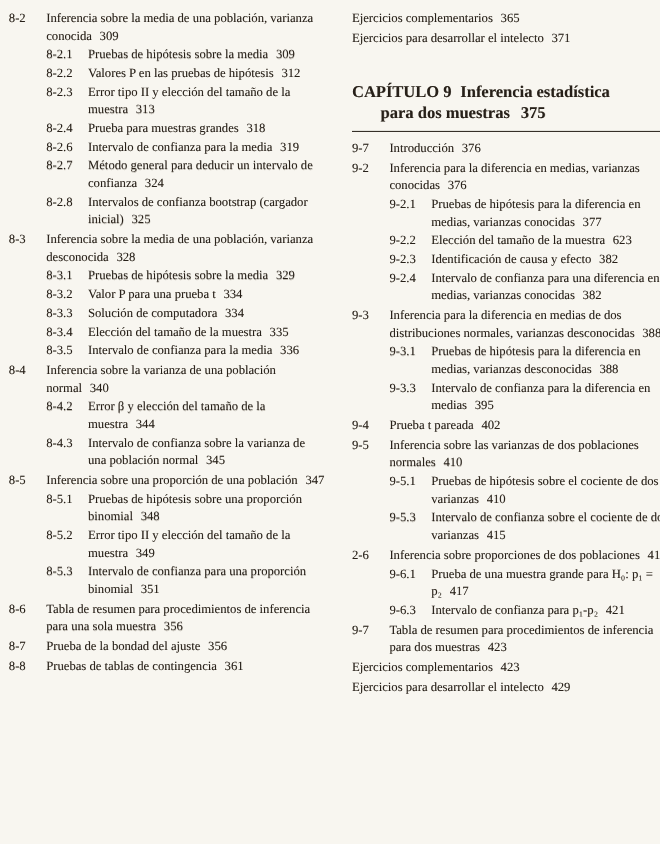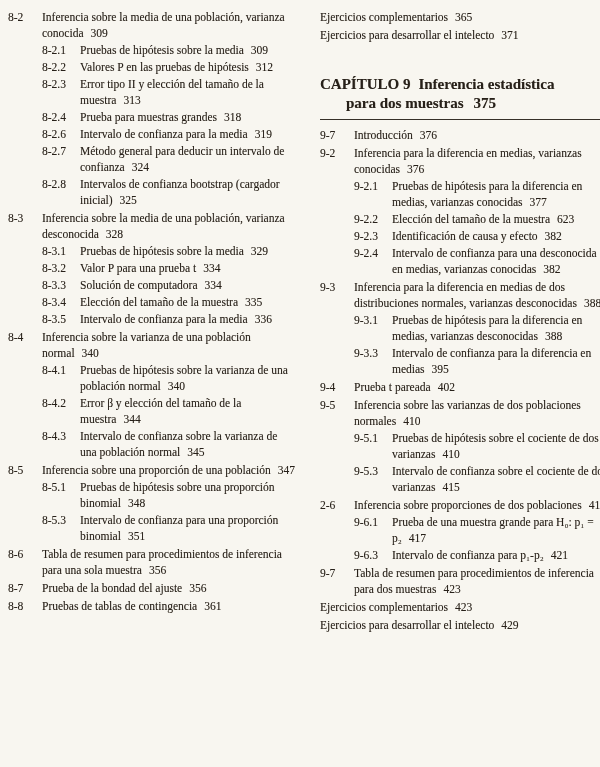--- a/index.html
+++ b/index.html
@@ -62,43 +62,43 @@
       <div class="row subsection"><span class="num">8-2.6</span><span class="title">Intervalo de confianza para la media</span><span class="pg">319</span></div>
       <div class="row subsection"><span class="num">8-2.7</span><span class="title">Método general para deducir un intervalo de confianza</span><span class="pg">324</span></div>
       <div class="row subsection"><span class="num">8-2.8</span><span class="title">Intervalos de confianza bootstrap (cargador inicial)</span><span class="pg">325</span></div>
       <div class="row section"><span class="num">8-3</span><span class="title">Inferencia sobre la media de una población, varianza desconocida</span><span class="pg">328</span></div>
       <div class="row subsection"><span class="num">8-3.1</span><span class="title">Pruebas de hipótesis sobre la media</span><span class="pg">329</span></div>
       <div class="row subsection"><span class="num">8-3.2</span><span class="title">Valor P para una prueba t</span><span class="pg">334</span></div>
       <div class="row subsection"><span class="num">8-3.3</span><span class="title">Solución de computadora</span><span class="pg">334</span></div>
       <div class="row subsection"><span class="num">8-3.4</span><span class="title">Elección del tamaño de la muestra</span><span class="pg">335</span></div>
       <div class="row subsection"><span class="num">8-3.5</span><span class="title">Intervalo de confianza para la media</span><span class="pg">336</span></div>
       <div class="row section"><span class="num">8-4</span><span class="title">Inferencia sobre la varianza de una población normal</span><span class="pg">340</span></div>
-      <div class="row subsection"><span class="num">8-4.1</span><span class="title">Pruebas de hipótesis sobre la varianza de una población normal</span><span class="pg">340</span></div>
       <div class="row subsection"><span class="num">8-4.2</span><span class="title">Error β y elección del tamaño de la muestra</span><span class="pg">344</span></div>
       <div class="row subsection"><span class="num">8-4.3</span><span class="title">Intervalo de confianza sobre la varianza de una población normal</span><span class="pg">345</span></div>
       <div class="row section"><span class="num">8-5</span><span class="title">Inferencia sobre una proporción de una población</span><span class="pg">347</span></div>
       <div class="row subsection"><span class="num">8-5.1</span><span class="title">Pruebas de hipótesis sobre una proporción binomial</span><span class="pg">348</span></div>
+      <div class="row subsection"><span class="num">8-5.2</span><span class="title">Error tipo II y elección del tamaño de la muestra</span><span class="pg">349</span></div>
       <div class="row subsection"><span class="num">8-5.3</span><span class="title">Intervalo de confianza para una proporción binomial</span><span class="pg">351</span></div>
       <div class="row section"><span class="num">8-6</span><span class="title">Tabla de resumen para procedimientos de inferencia para una sola muestra</span><span class="pg">356</span></div>
       <div class="row section"><span class="num">8-7</span><span class="title">Prueba de la bondad del ajuste</span><span class="pg">356</span></div>
       <div class="row section"><span class="num">8-8</span><span class="title">Pruebas de tablas de contingencia</span><span class="pg">361</span></div>
     </div>
   <div class="col">
       <div class="row exercise"><span class="title">Ejercicios complementarios</span><span class="pg">365</span></div>
       <div class="row exercise"><span class="title">Ejercicios para desarrollar el intelecto</span><span class="pg">371</span></div>
       <div class="row chapter">
         <div class="ch-text"><span class="ch-label">CAPÍTULO 9</span><span class="ch-title">Inferencia estadística para dos muestras</span><span class="pg ch-page">375</span></div>
         <div class="rule"></div>
       </div>
       <div class="row section"><span class="num">9-7</span><span class="title">Introducción</span><span class="pg">376</span></div>
       <div class="row section"><span class="num">9-2</span><span class="title">Inferencia para la diferencia en medias, varianzas conocidas</span><span class="pg">376</span></div>
       <div class="row subsection"><span class="num">9-2.1</span><span class="title">Pruebas de hipótesis para la diferencia en medias, varianzas conocidas</span><span class="pg">377</span></div>
       <div class="row subsection"><span class="num">9-2.2</span><span class="title">Elección del tamaño de la muestra</span><span class="pg">623</span></div>
       <div class="row subsection"><span class="num">9-2.3</span><span class="title">Identificación de causa y efecto</span><span class="pg">382</span></div>
-      <div class="row subsection"><span class="num">9-2.4</span><span class="title">Intervalo de confianza para una desconocida en medias, varianzas conocidas</span><span class="pg">382</span></div>
+      <div class="row subsection"><span class="num">9-2.4</span><span class="title">Intervalo de confianza para una diferencia en medias, varianzas conocidas</span><span class="pg">382</span></div>
       <div class="row section"><span class="num">9-3</span><span class="title">Inferencia para la diferencia en medias de dos distribuciones normales, varianzas desconocidas</span><span class="pg">388</span></div>
       <div class="row subsection"><span class="num">9-3.1</span><span class="title">Pruebas de hipótesis para la diferencia en medias, varianzas desconocidas</span><span class="pg">388</span></div>
       <div class="row subsection"><span class="num">9-3.3</span><span class="title">Intervalo de confianza para la diferencia en medias</span><span class="pg">395</span></div>
       <div class="row section"><span class="num">9-4</span><span class="title">Prueba t pareada</span><span class="pg">402</span></div>
       <div class="row section"><span class="num">9-5</span><span class="title">Inferencia sobre las varianzas de dos poblaciones normales</span><span class="pg">410</span></div>
       <div class="row subsection"><span class="num">9-5.1</span><span class="title">Pruebas de hipótesis sobre el cociente de dos varianzas</span><span class="pg">410</span></div>
       <div class="row subsection"><span class="num">9-5.3</span><span class="title">Intervalo de confianza sobre el cociente de dos varianzas</span><span class="pg">415</span></div>
       <div class="row section"><span class="num">2-6</span><span class="title">Inferencia sobre proporciones de dos poblaciones</span><span class="pg">417</span></div>
       <div class="row subsection"><span class="num">9-6.1</span><span class="title">Prueba de una muestra grande para H₀: p₁ = p₂</span><span class="pg">417</span></div>
       <div class="row subsection"><span class="num">9-6.3</span><span class="title">Intervalo de confianza para p₁-p₂</span><span class="pg">421</span></div>

